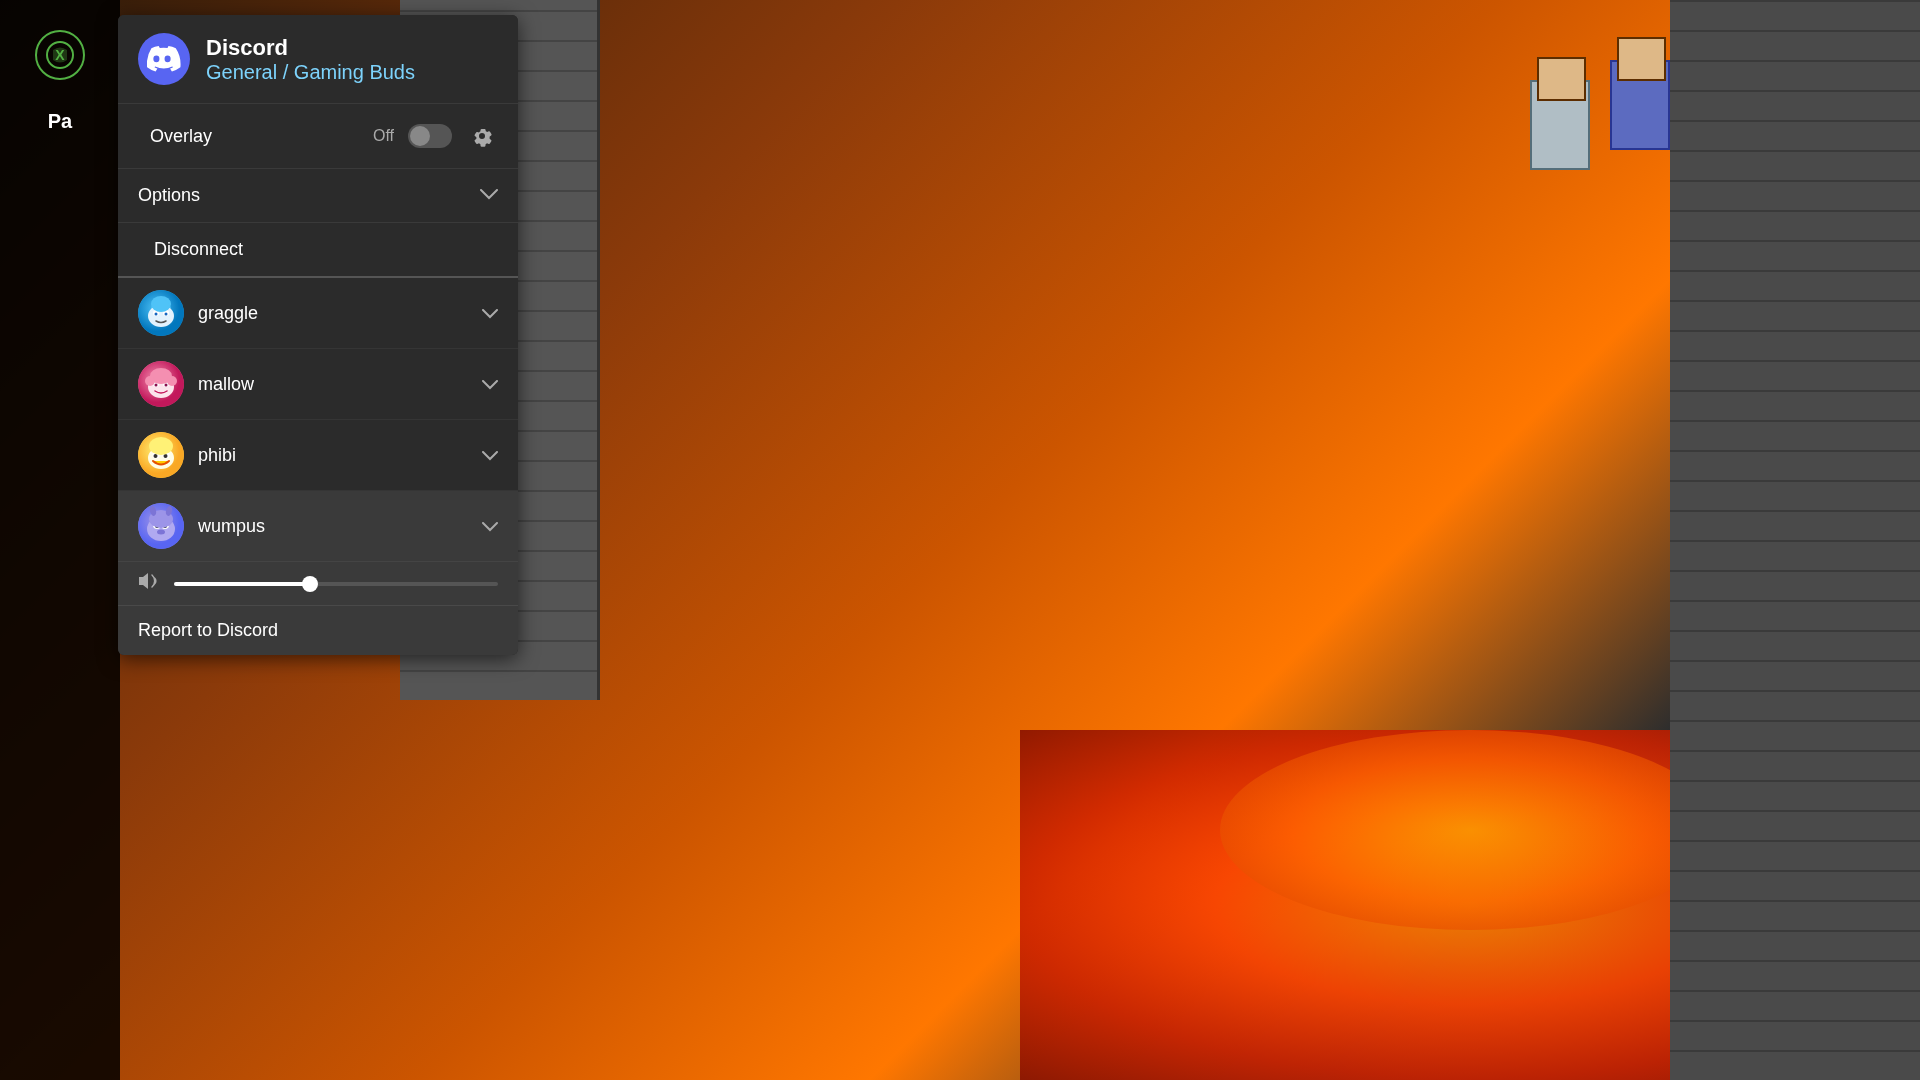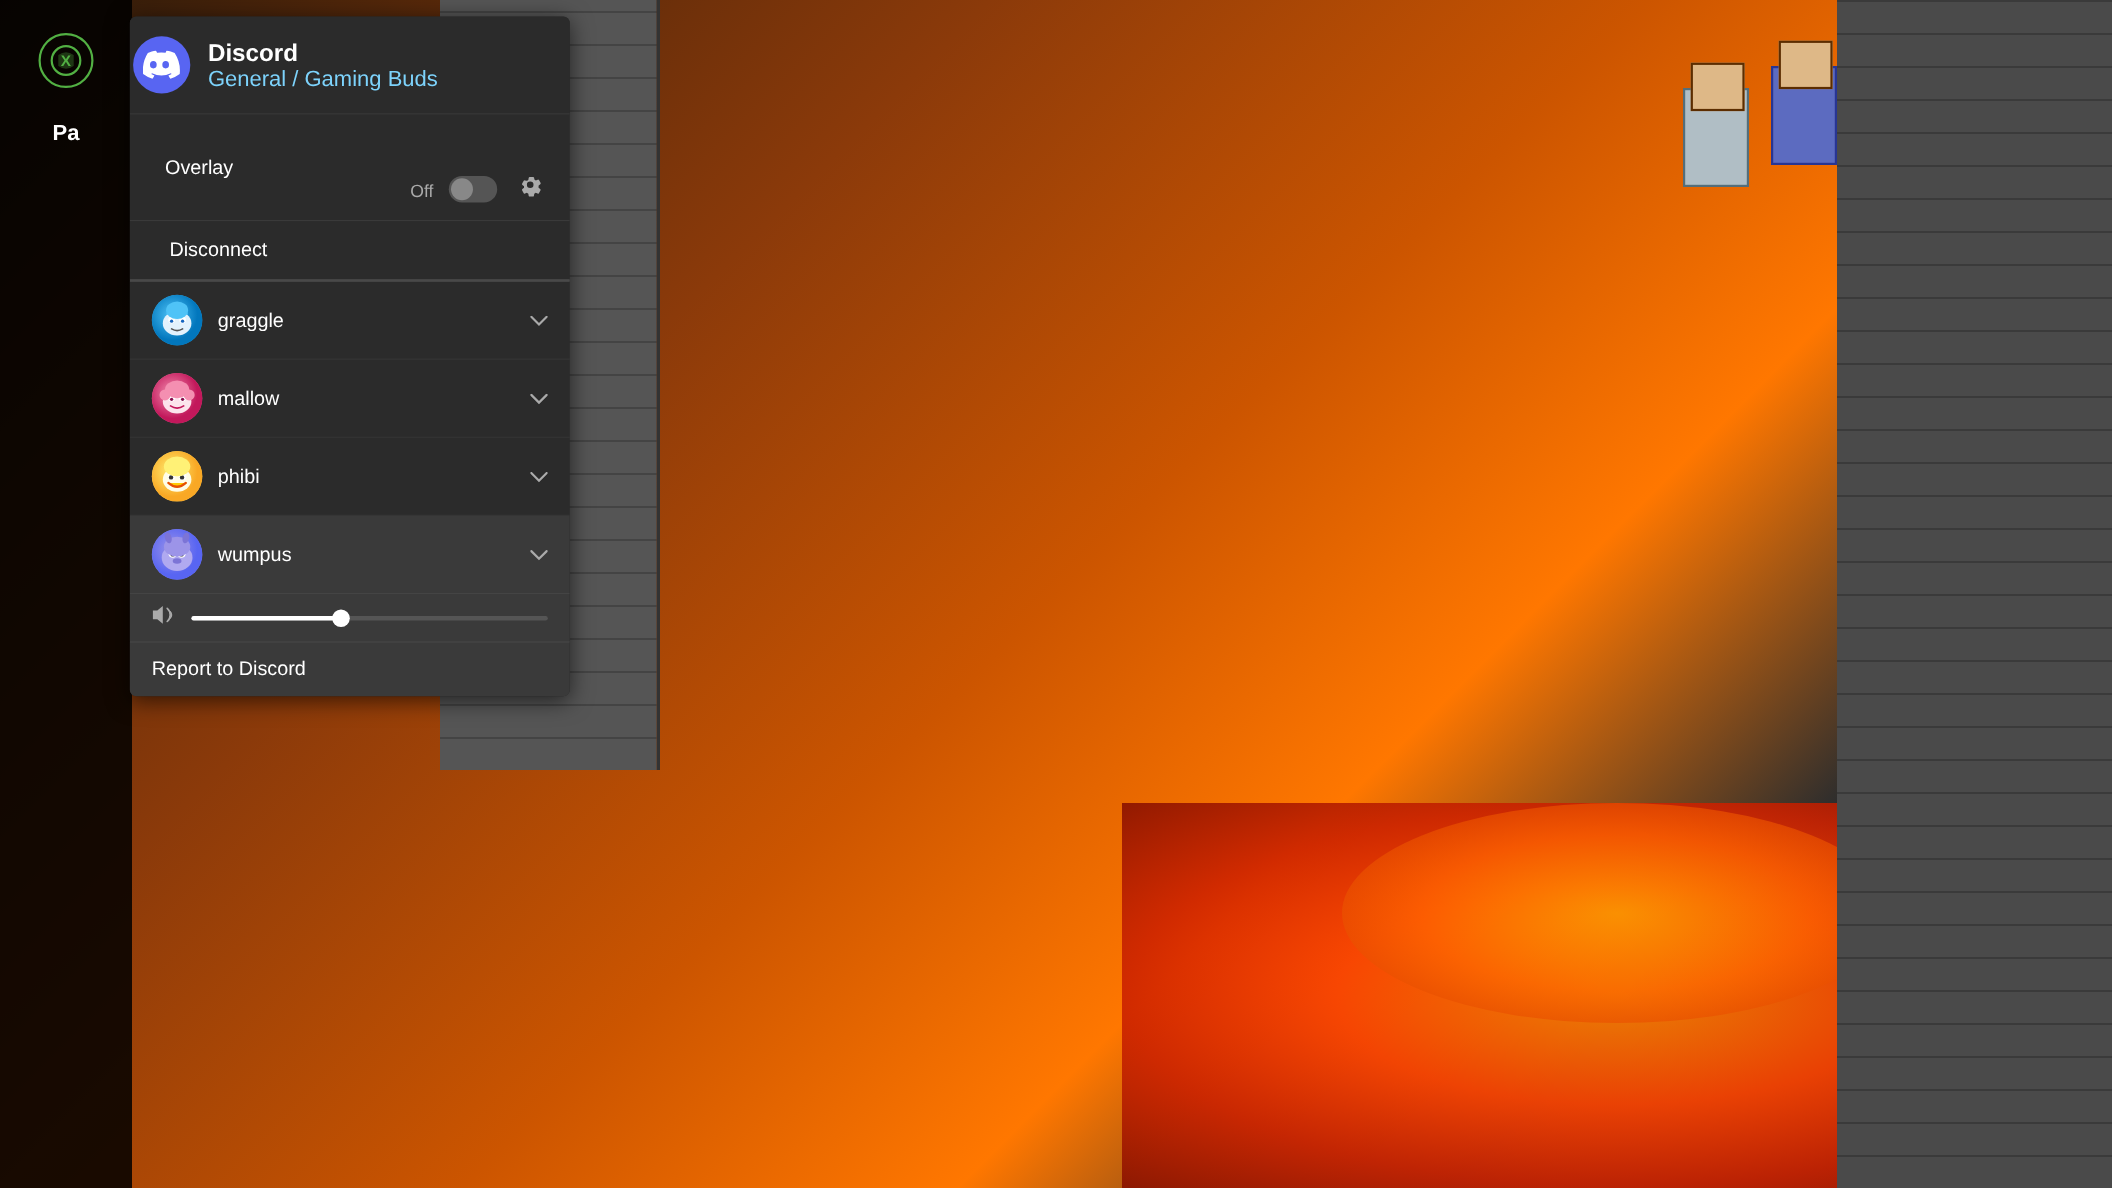--- a/index.html
+++ b/index.html
@@ -135,21 +135,21 @@
       width: 400px;
       background: #2b2b2b;
       border-radius: 6px;
       overflow: hidden;
       box-shadow: 0 4px 20px rgba(0,0,0,0.6);
     }
 
     
     .discord-header {
       background: #2b2b2b;
-      padding: 18px 3px;
+      padding: 18px 20px;
       display: flex;
       align-items: center;
       gap: 16px;
       border-bottom: 1px solid #3a3a3a;
     }
 
     .discord-logo-circle {
       width: 52px;
       height: 52px;
       background: #5865F2;
@@ -186,23 +186,22 @@
     }
 
     .overlay-label {
       color: #ffffff;
       font-size: 18px;
       margin-left: 12px;
     }
 
     .overlay-controls {
       display: flex;
-      align-items: flex-end;
+      align-items: center;
       gap: 14px;
-      margin-top: 32px;
     }
 
     .toggle-off-text {
       color: #aaaaaa;
       font-size: 16px;
     }
 
     .toggle-switch {
       width: 44px;
       height: 24px;
@@ -418,20 +417,28 @@
         <div class="toggle-knob"></div>
       </div>
       <div class="gear-icon-btn">
         <svg width="22" height="22" viewBox="0 0 22 22" fill="#aaa">
           <path d="M11 14a3 3 0 1 1 0-6 3 3 0 0 1 0 6zm7.7-2.4l1.5-1.2a1 1 0 0 0 .2-1.3l-1.4-2.4a1 1 0 0 0-1.2-.4l-1.7.7a6.9 6.9 0 0 0-1.3-.8l-.3-1.8A1 1 0 0 0 13.4 4h-2.8a1 1 0 0 0-1 .8l-.3 1.8c-.5.2-.9.5-1.3.8L6.3 7a1 1 0 0 0-1.2.4L3.7 9.8a1 1 0 0 0 .2 1.3l1.5 1.2a7 7 0 0 0 0 1.4l-1.5 1.2a1 1 0 0 0-.2 1.3l1.4 2.4a1 1 0 0 0 1.2.4l1.7-.7c.4.3.8.6 1.3.8l.3 1.8a1 1 0 0 0 1 .8h2.8a1 1 0 0 0 1-.8l.3-1.8c.5-.2.9-.5 1.3-.8l1.7.7a1 1 0 0 0 1.2-.4l1.4-2.4a1 1 0 0 0-.2-1.3l-1.5-1.2a7 7 0 0 0 0-1.4z"></path>
         </svg>
       </div>
     </div>
   </div>
 
+  <div class="options-row">
+    <span class="options-label">Options</span>
+    <span class="chevron-icon">
+      <svg width="18" height="12" viewBox="0 0 18 12" fill="#aaa">
+          <path d="M1 1l8 8 8-8" stroke="#aaa" stroke-width="2" fill="none" stroke-linecap="round"></path>
+        </svg>
+    </span>
+  </div>
 
   <div class="disconnect-row">
     <span class="disconnect-label">Disconnect</span>
   </div>
 
   <div class="divider"></div>
 
   <div class="user-row">
     <div class="avatar avatar-graggle">
       <svg width="46" height="46" viewBox="0 0 46 46">

